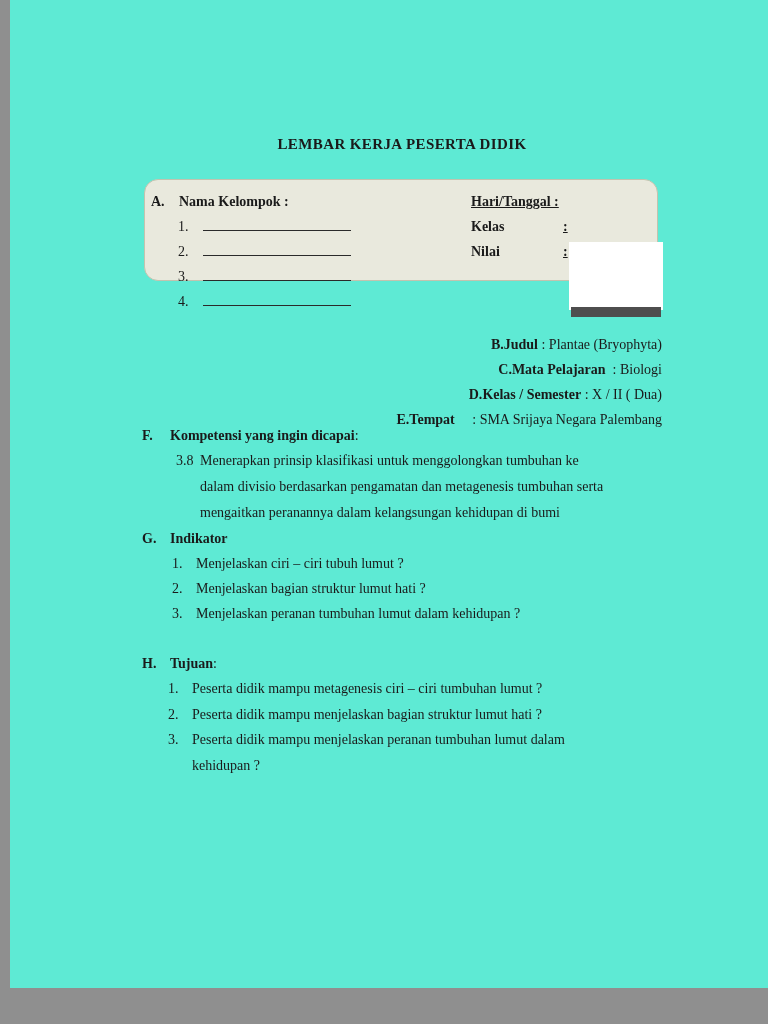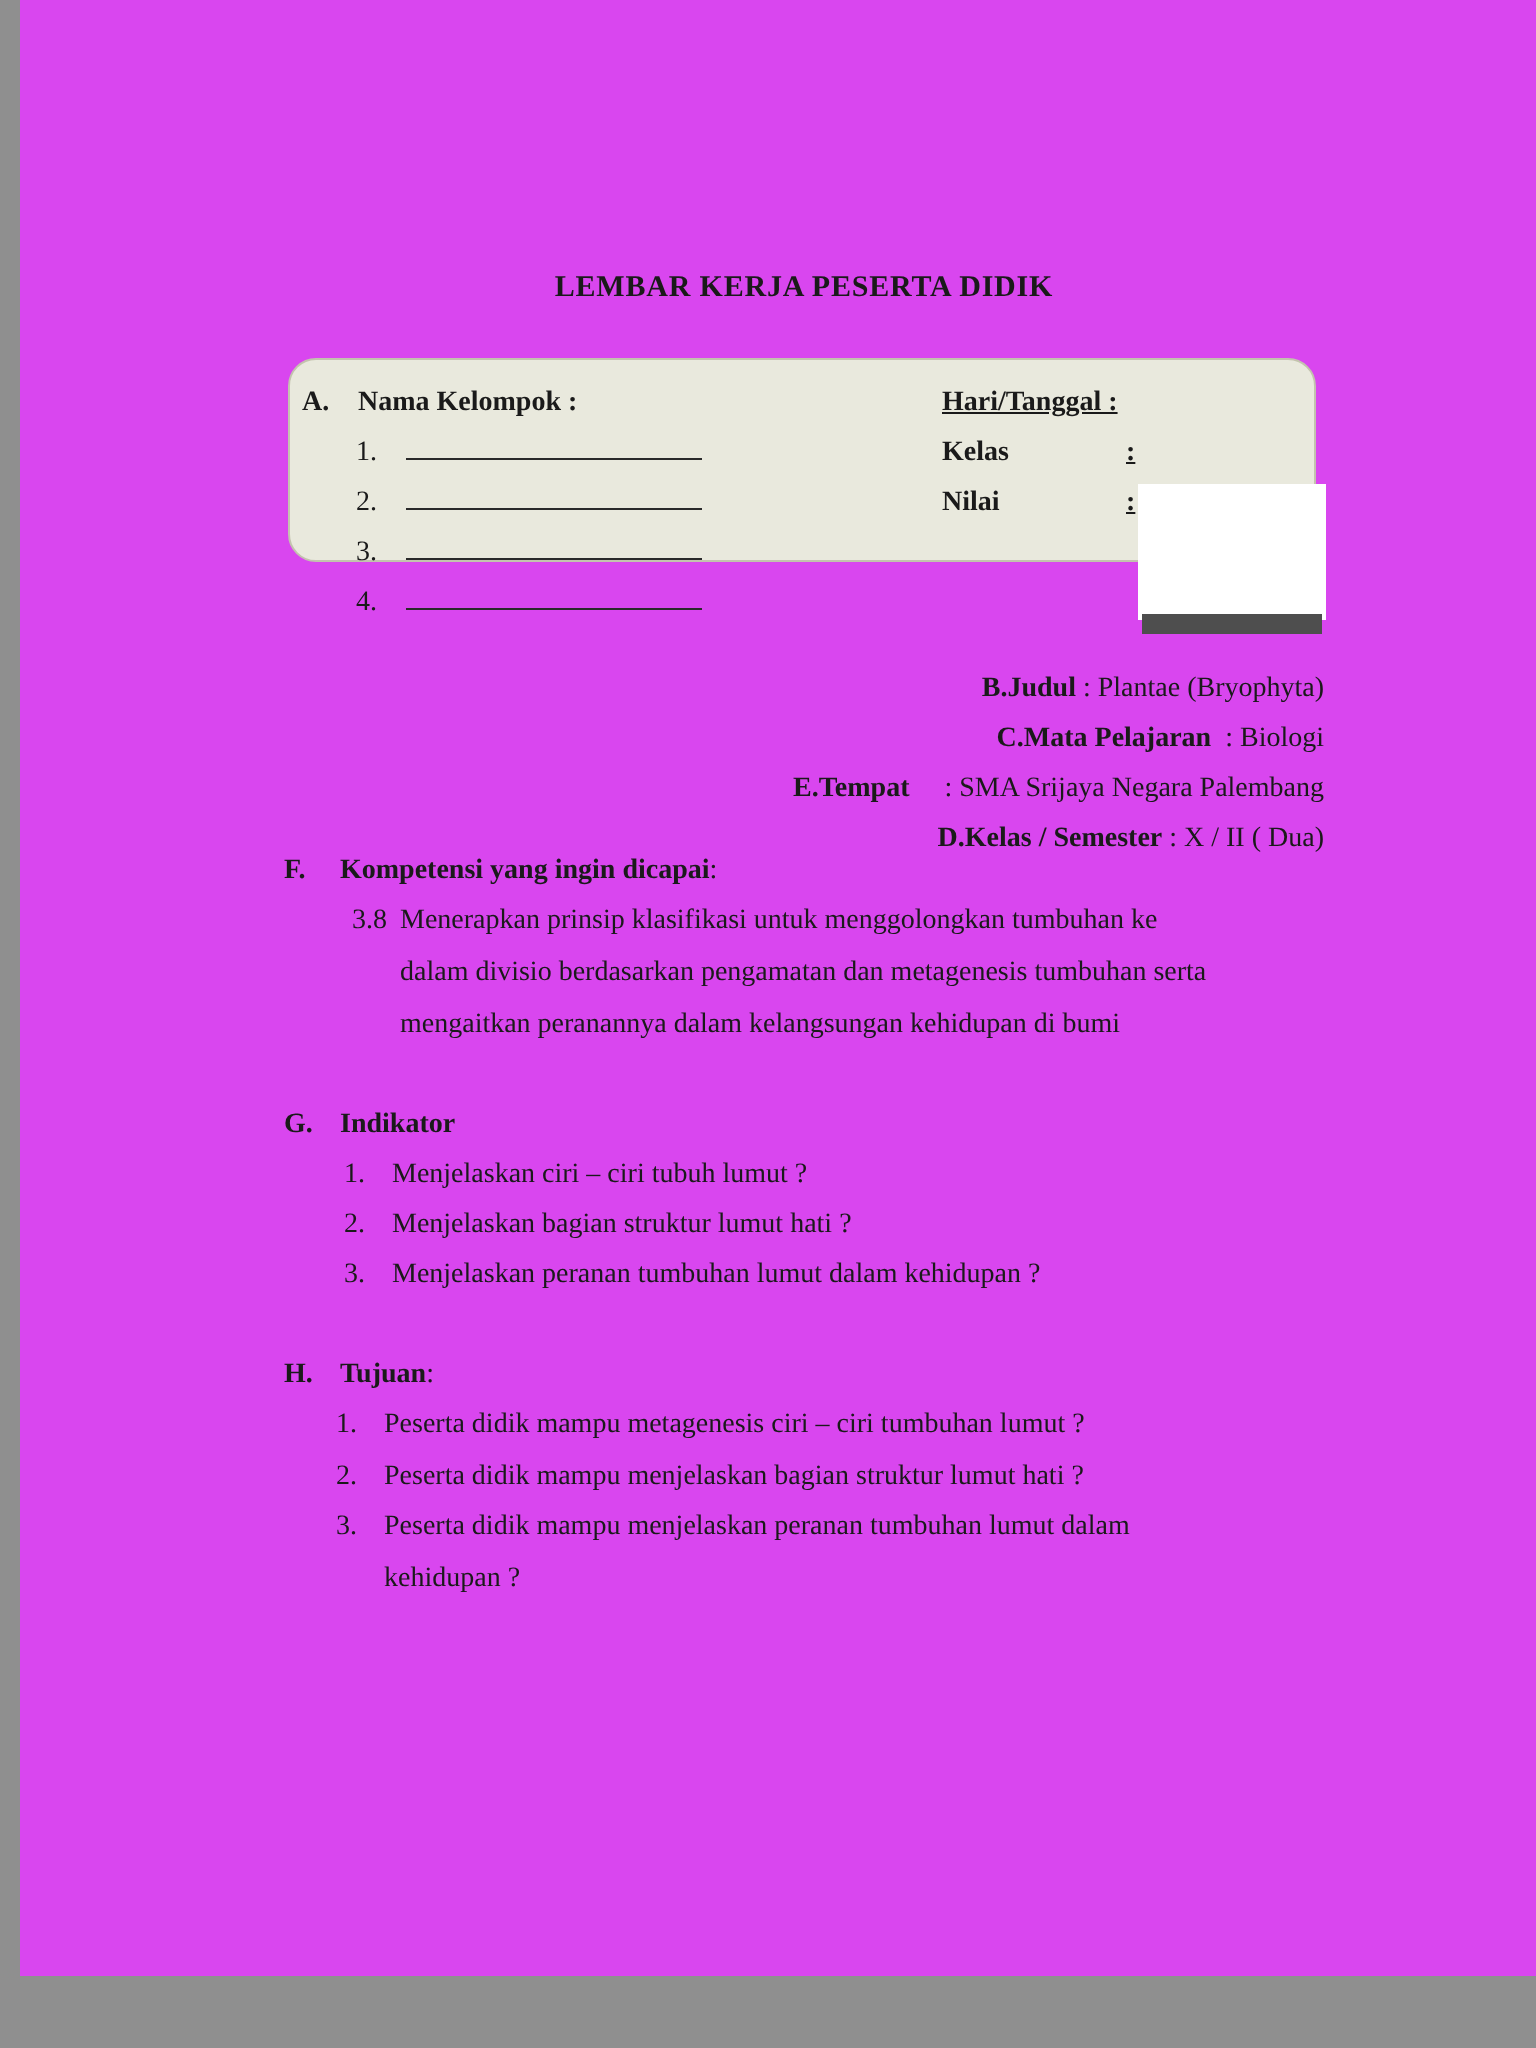--- a/index.html
+++ b/index.html
@@ -6,21 +6,21 @@
   body{
     width:768px;height:1024px;
     background:#8f8f8f;
     font-family:"Liberation Serif","DejaVu Serif",serif;
     position:relative;
     overflow:hidden;
   }
   .page{
     position:absolute;
     left:10px;top:0;right:0;height:988px;
-    background:#d946ef;
+    background:#5eead4;
   }
   .content{
     position:absolute;
     left:132px;top:0;width:520px;
     font-size:14px;color:#1a1a1a;
   }
   .doc-title{
     padding-top:136px;
     text-align:center;
     font-weight:bold;
@@ -65,21 +65,21 @@
     position:absolute;
     left:426px;top:127px;
     width:90px;height:10px;
     background:#4e4e4e;
   }
   
   .info-list{margin-top:26px;text-align:right;}
   .info-row{height:25px;line-height:25px;white-space:pre;}
   .sec{margin-top:0;}
   .sec-f{margin-top:16px;}
-  .sec-g{margin-top:24px;}
+  .sec-g{}
   .sec-h{margin-top:25px;}
   .sec-head{height:25px;line-height:25px;}
   .f-line{line-height:26px;padding-left:58px;position:relative;}
   .f-line .fnum{position:absolute;left:34px;}
   .g-item{line-height:25px;padding-left:54px;position:relative;}
   .g-item .num{position:absolute;left:30px;}
   .h-item{line-height:25.5px;padding-left:50px;position:relative;max-width:470px;box-sizing:border-box;}
   .h-item .num{position:absolute;left:26px;}
   .val{white-space:pre;}
 </style>
@@ -123,24 +123,24 @@
     </div>
 
     <div class="info-list">
       <div class="info-row">
         <span class="letter">B.</span><span class="bold">Judul</span><span class="val"> : Plantae (Bryophyta)</span>
       </div>
       <div class="info-row">
         <span class="letter">C.</span><span class="bold">Mata Pelajaran</span><span class="val">  : Biologi</span>
       </div>
       <div class="info-row">
-        <span class="letter">E.</span><span class="bold">Tempat</span><span class="val">     : SMA Srijaya Negara Palembang</span>
+        <span class="letter">D.</span><span class="bold">Kelas / Semester</span><span class="val"> : X / II ( Dua)</span>
       </div>
       <div class="info-row">
-        <span class="letter">D.</span><span class="bold">Kelas / Semester</span><span class="val"> : X / II ( Dua)</span>
+        <span class="letter">E.</span><span class="bold">Tempat</span><span class="val">     : SMA Srijaya Negara Palembang</span>
       </div>
     </div>
 
     <div class="sec sec-f">
       <div class="sec-head">
         <span class="letter">F.</span><span class="bold">Kompetensi yang ingin dicapai</span><span>:</span>
       </div>
       <div class="f-line">
         <span class="fnum">3.8</span><span>Menerapkan prinsip klasifikasi untuk menggolongkan tumbuhan ke</span>
       </div>

